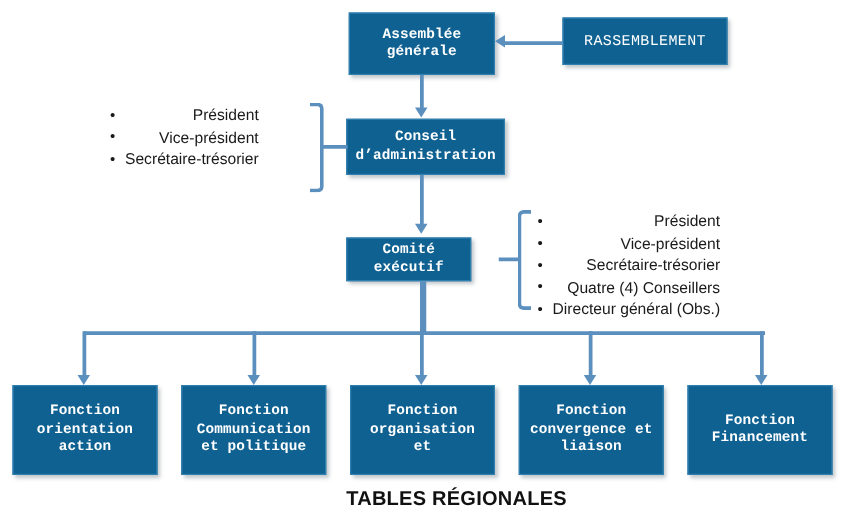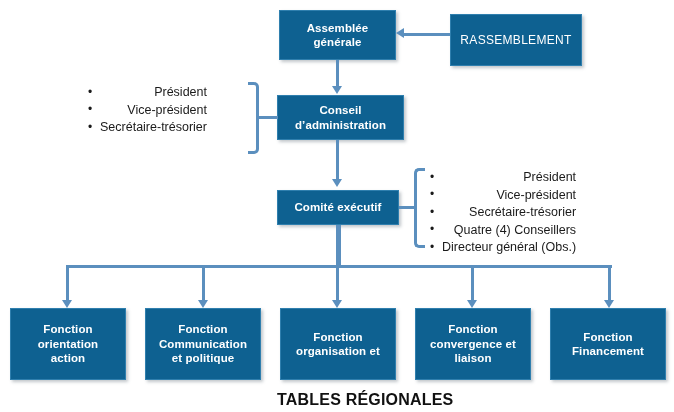--- a/index.html
+++ b/index.html
@@ -22,21 +22,21 @@
     align-items:center;
     justify-content:center;
     text-align:center;
     font-weight:bold;
     font-size:11.5px;
     line-height:14.5px;
     box-shadow:2px 2px 3px rgba(120,130,140,0.45);
     letter-spacing:.1px;
   }
   .box.plain{font-weight:normal;font-size:12px;letter-spacing:.3px;}
-  .box span{display:block;padding:0 4px;}
+  .box span{display:block;padding:0 4px;font-family:Liberation Mono, monospace;}
 
   
   .vline{position:absolute;background:#5b8fbe;width:3px;}
   .hline{position:absolute;background:#5b8fbe;height:3px;}
   .arrow-down{
     position:absolute;width:0;height:0;
     border-left:5.5px solid transparent;
     border-right:5.5px solid transparent;
     border-top:8px solid #5b8fbe;
   }
@@ -89,21 +89,21 @@
 
 <div id="canvas">
 
   <div class="box" style="left:279px;top:10px;width:117px;height:50px;">
     <span>
       <span>Assemblée</span>
       <span>générale</span>
     </span>
   </div>
 
-  <div class="box plain" style="left:450px;top:14px;width:132px;height:52px;">
+  <div class="box plain" style="left:450px;top:14px;width:132px;height:38px;">
     <span>RASSEMBLEMENT</span>
   </div>
 
   <div class="hline" style="left:404px;top:33px;width:46px;"></div>
   <div class="arrow-left" style="left:396px;top:28px;"></div>
 
   <div class="vline" style="left:336px;top:60px;width:3px;height:27px;"></div>
   <div class="arrow-down" style="left:332px;top:86px;"></div>
 
   <div class="box" style="left:277px;top:95px;width:127px;height:45px;">
@@ -118,21 +118,21 @@
 
   <div class="bullets" style="left:86px;top:84px;">
     <div class="li">Président</div>
     <div class="li">Vice-président</div>
     <div class="li">Secrétaire-trésorier</div>
   </div>
 
   <div class="vline" style="left:336px;top:140px;width:3px;height:40px;"></div>
   <div class="arrow-down" style="left:332px;top:179px;"></div>
 
-  <div class="box" style="left:277px;top:190px;width:122px;height:35px;">
+  <div class="box" style="left:277px;top:190px;width:100px;height:35px;">
     <span>Comité exécutif</span>
   </div>
 
   <div class="bracket right" style="left:414px;top:168px;width:11px;height:80px;"></div>
   <div class="stub" style="left:399px;top:206px;width:17px;"></div>
 
   <div class="bullets" style="left:428px;top:169px;">
     <div class="li">Président</div>
     <div class="li">Vice-président</div>
     <div class="li">Secrétaire-trésorier</div>

